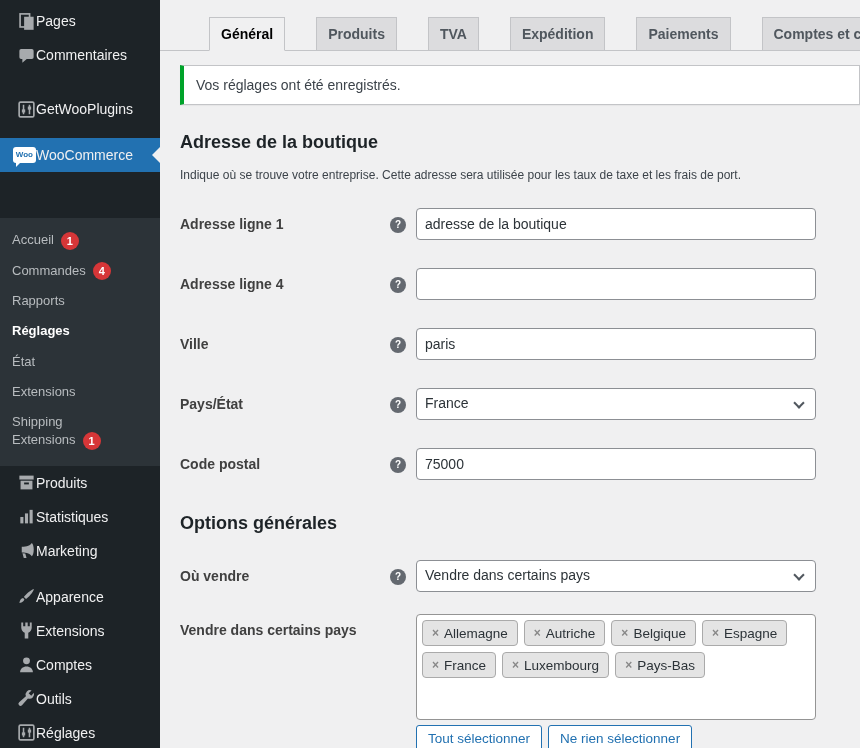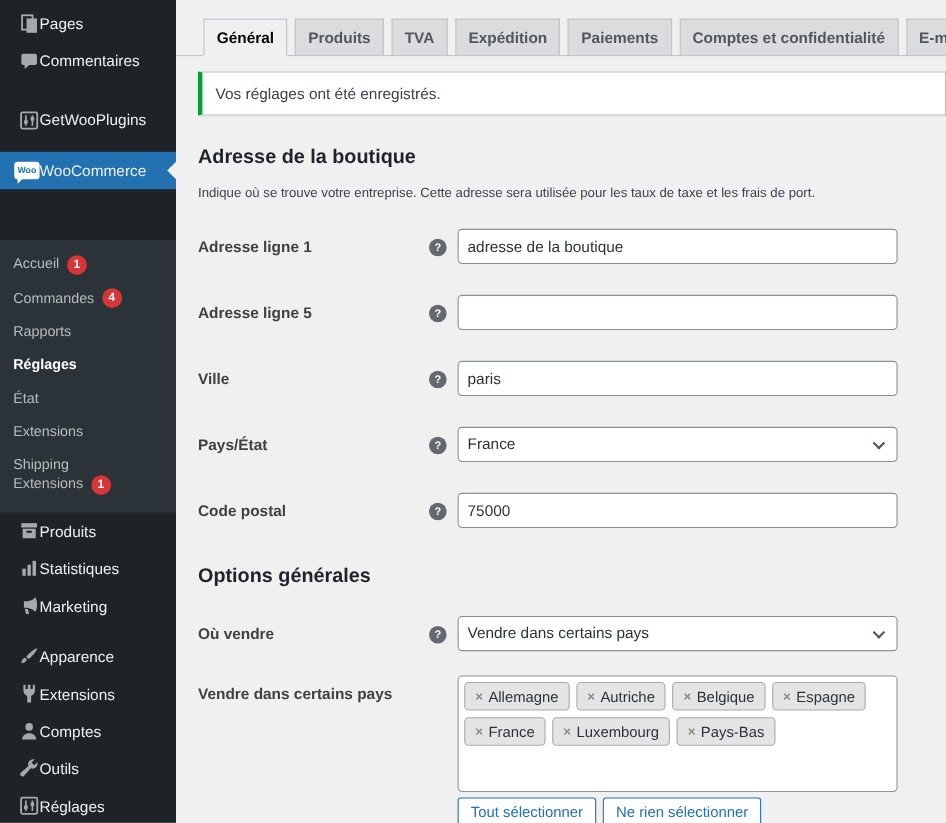--- a/index.html
+++ b/index.html
@@ -56,21 +56,21 @@
   
   .content { position:absolute; left:160px; top:0; width:700px; height:748px; }
   .tabs {
     padding:17px 0 0 25px; border-bottom:1px solid #c3c4c7;
     display:flex; align-items:flex-end;
   }
   .nav-tab {
     display:inline-block; padding:8px 11px; margin-right:7px;
     background:#dcdcde; border:1px solid #c3c4c7; border-bottom:none;
     font-size:14px; font-weight:600; color:#50575e; cursor:pointer;
-    white-space:nowrap; text-decoration:none;
+    white-space:nowrap; text-decoration:none;margin-left:24px;
   }
   .nav-tab.active {
     background:#f0f0f1; color:#000; margin-bottom:-1px;
     border-bottom:1px solid #f0f0f1;
   }
   .notice {
     margin:14px 0 0 20px; background:#fff;
     border:1px solid #c3c4c7; border-left:4px solid #00a32a;
     box-shadow:0 1px 1px rgba(0,0,0,.04);
     padding:11px 12px; font-size:14px; color:#3c434a;
@@ -307,21 +307,21 @@
 
   <div class="form-rows">
 
     <div class="form-row">
       <span class="row-label">Adresse ligne 1</span>
       <span class="help-slot"><span class="help-tip">?</span></span>
       <input class="text-input" type="text" value="adresse de la boutique" style="">
     </div>
 
     <div class="form-row">
-      <span class="row-label">Adresse ligne 5</span>
+      <span class="row-label">Adresse ligne 4</span>
       <span class="help-slot"><span class="help-tip">?</span></span>
       <input class="text-input" type="text" value="" style="">
     </div>
 
     <div class="form-row">
       <span class="row-label">Ville</span>
       <span class="help-slot"><span class="help-tip">?</span></span>
       <input class="text-input" type="text" value="paris" style="">
     </div>
 

